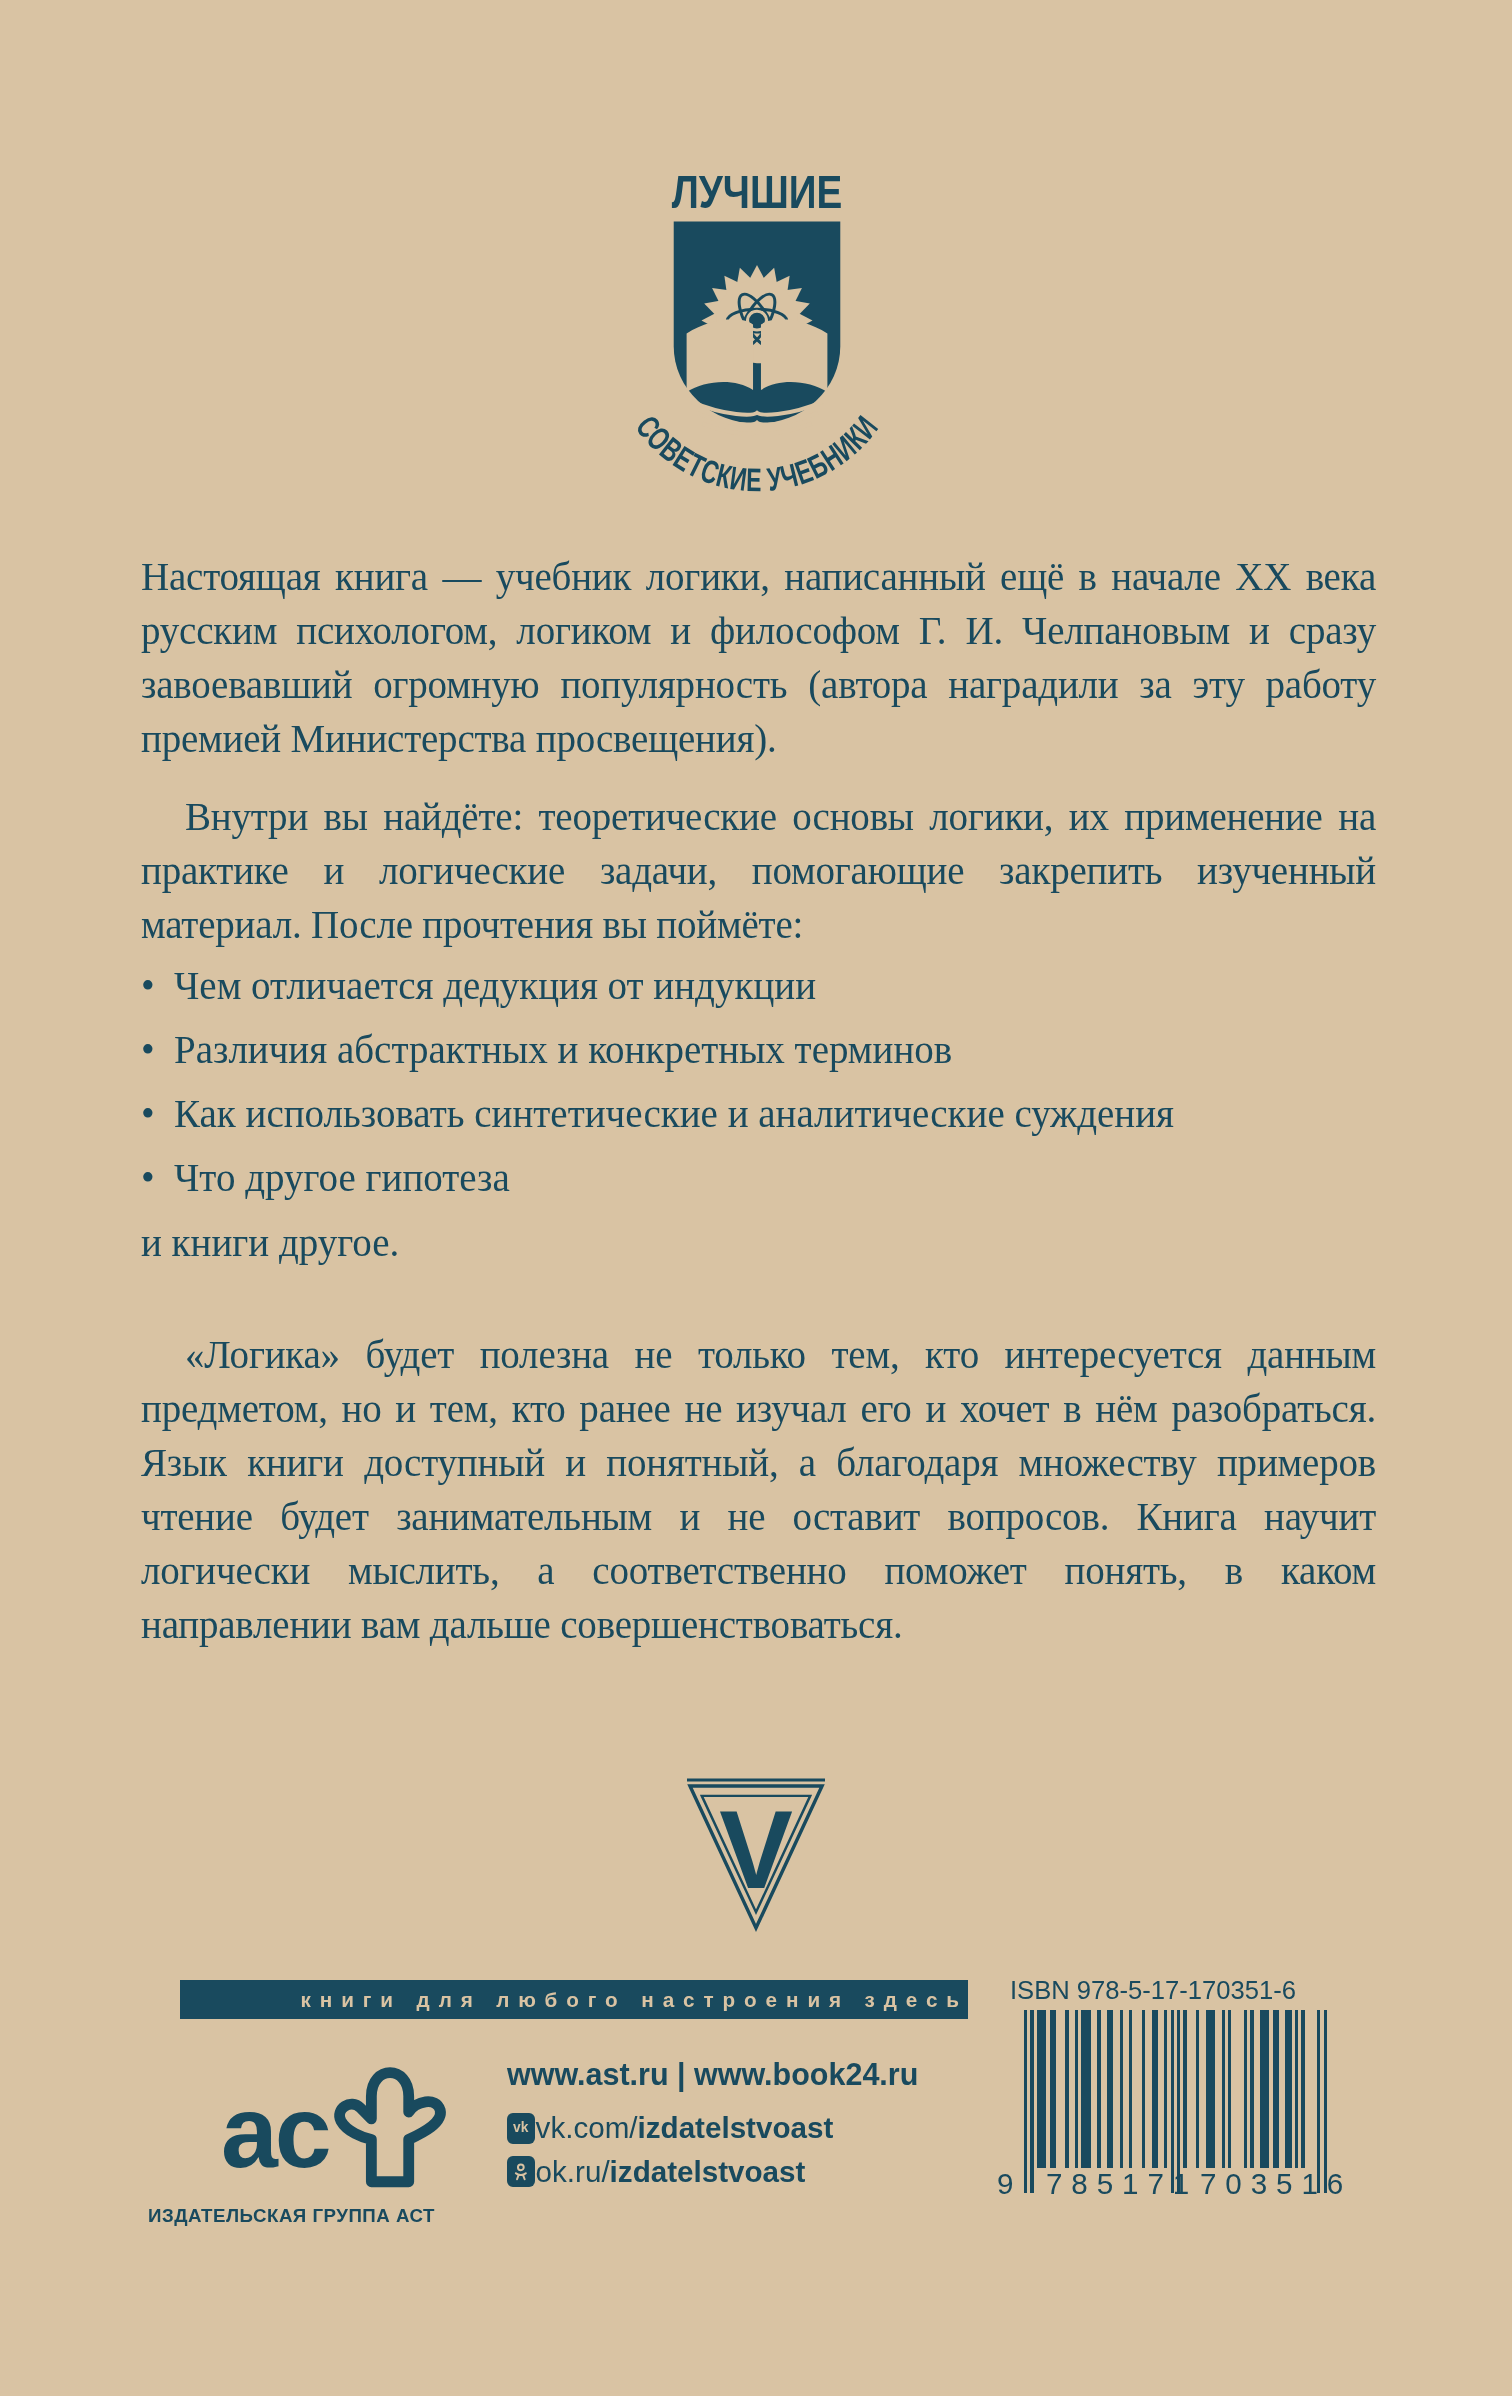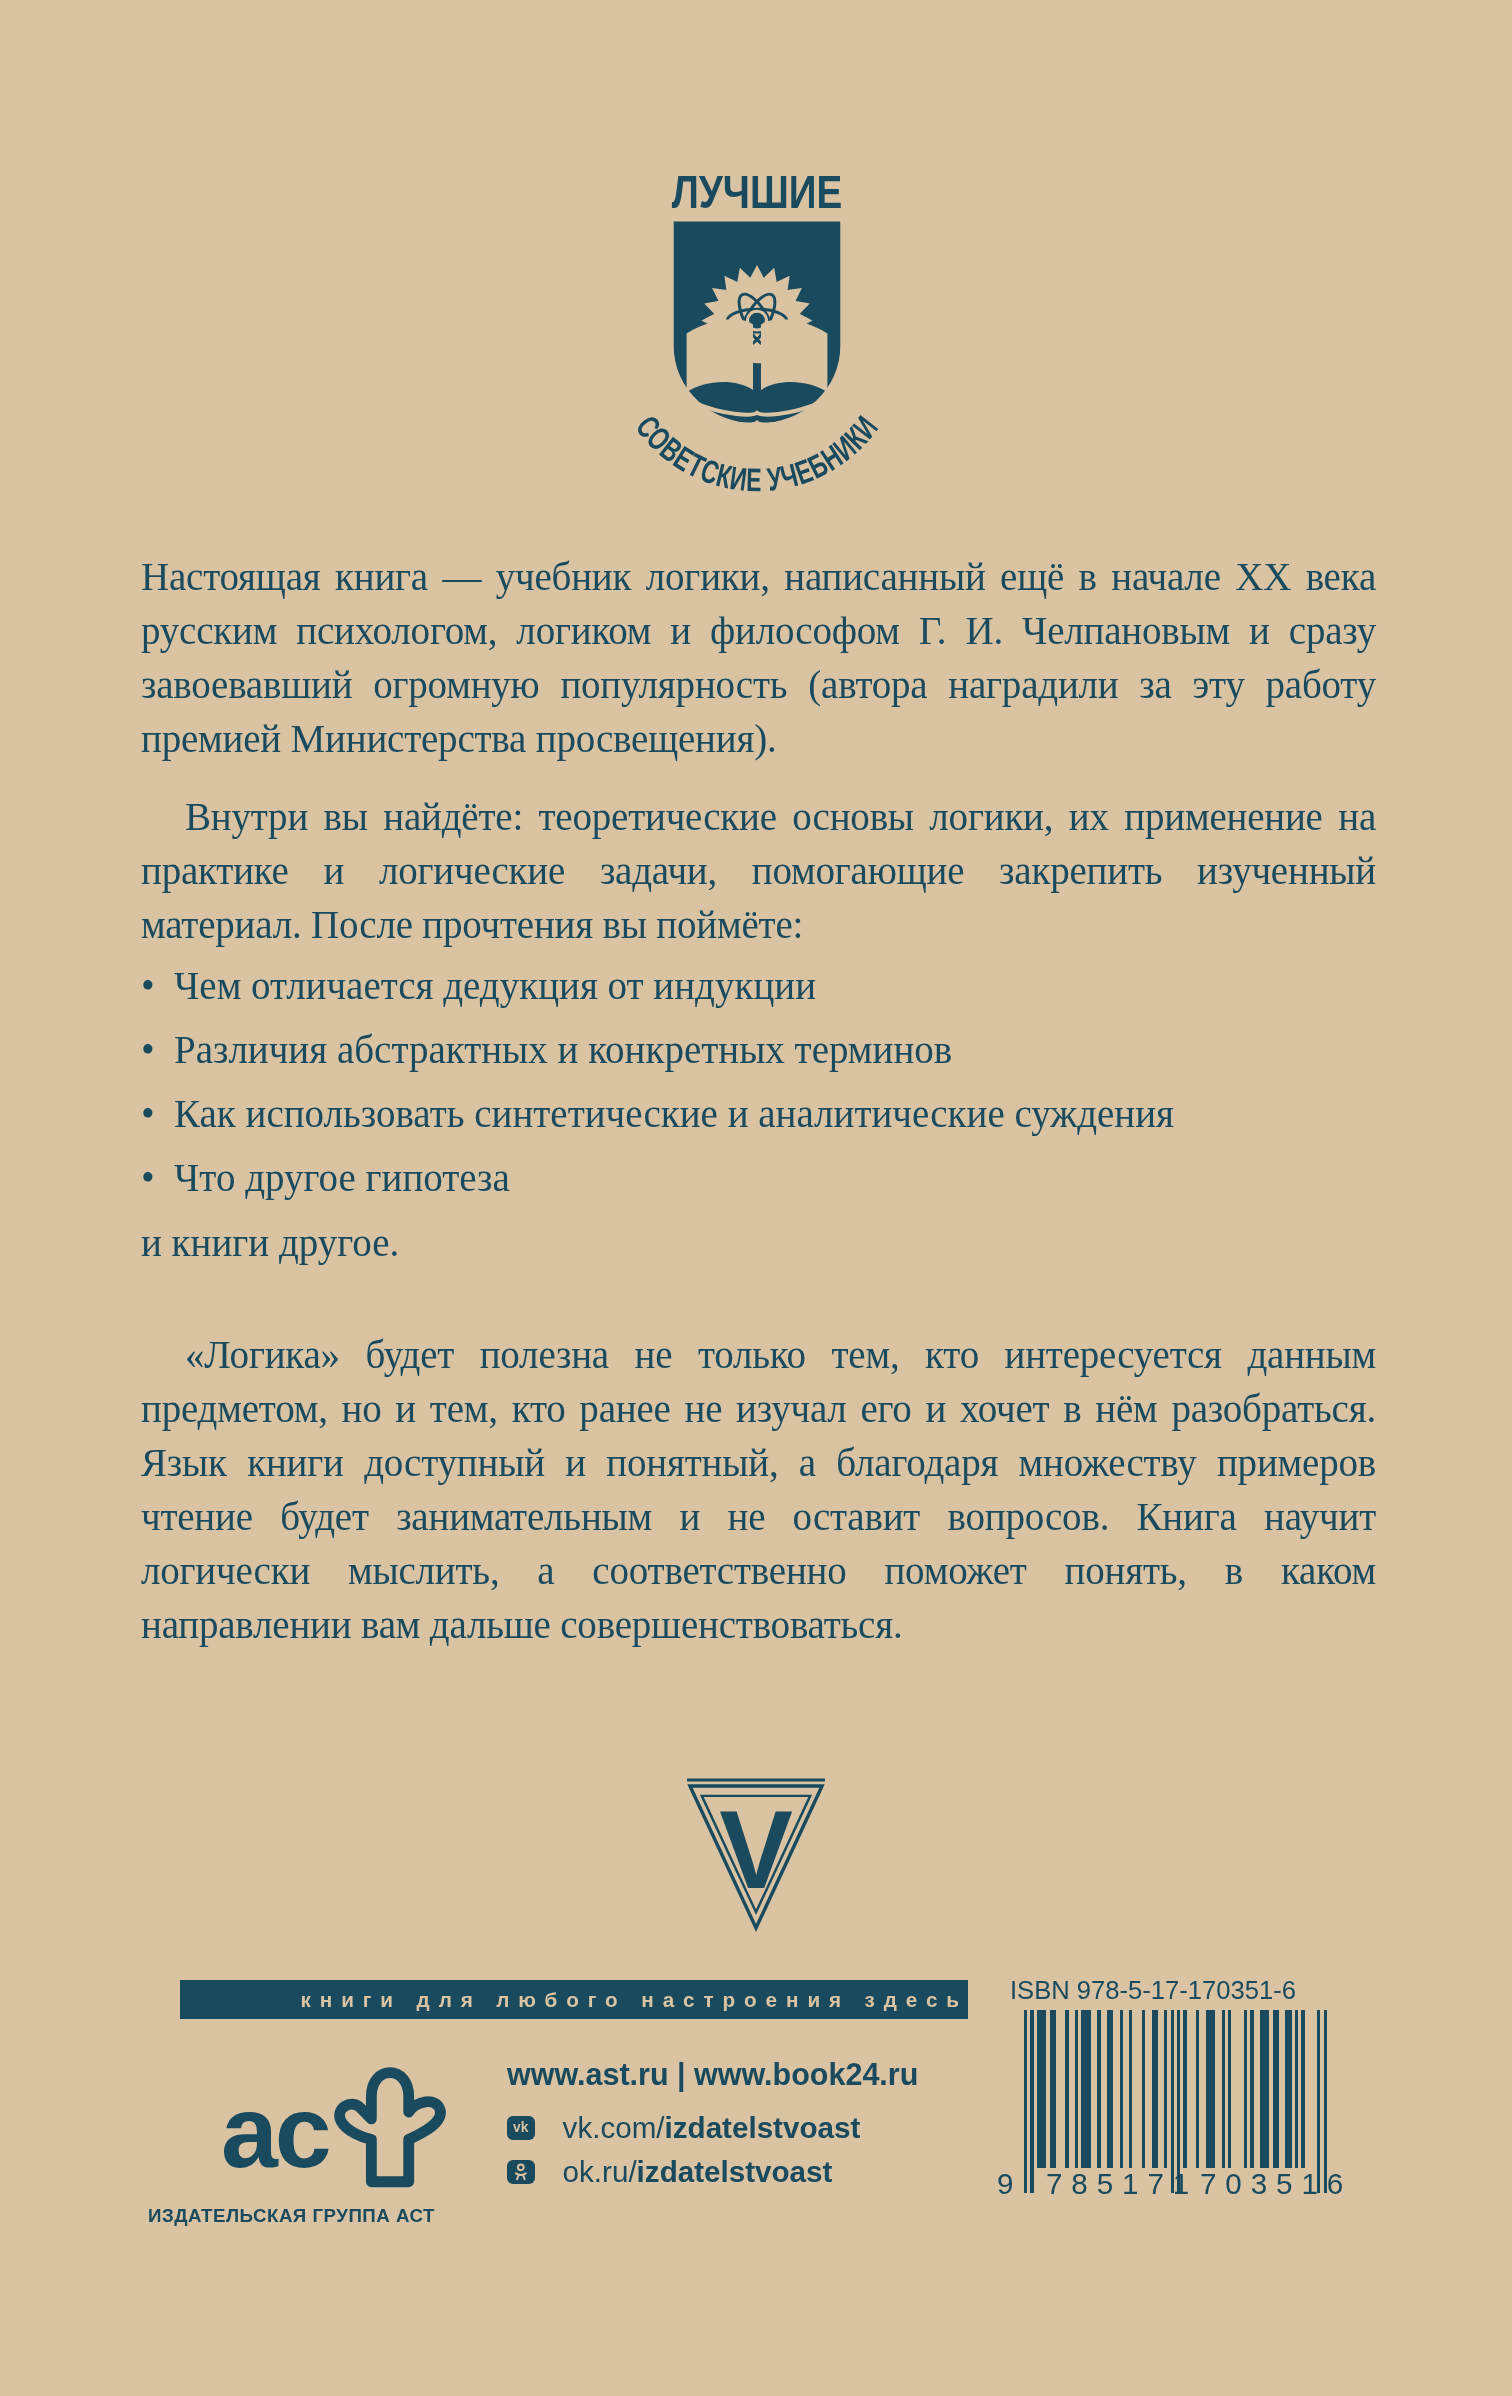--- a/index.html
+++ b/index.html
@@ -57,21 +57,21 @@
     color:var(--ink);
   }
   .links{
     position:absolute;left:507px;top:2057px;width:473px;
     font-family:"Liberation Sans","DejaVu Sans",sans-serif;
     color:var(--ink);
   }
   .sites-line{font-weight:bold;font-size:30.5px;margin-bottom:19.7px;}
   .social-line{display:flex;align-items:center;font-size:29.6px;height:33px;margin-bottom:10.8px;}
   .social-icon{
-    width:27.6px;height:24px;flex:none;margin-right:28px;
+    width:27.6px;height:31px;flex:none;margin-right:1px;
     background:var(--ink);border-radius:5.9px;
     display:flex;align-items:center;justify-content:center;
   }
   .vk-glyph{color:var(--bg);font-weight:bold;font-size:13.8px;line-height:1;
     font-family:"Liberation Sans","DejaVu Sans",sans-serif;}
   .acct{font-weight:bold;}
   .isbn{
     position:absolute;left:1010px;top:1976px;width:325px;
     font-family:"Liberation Sans","DejaVu Sans",sans-serif;
     font-size:25.6px;color:var(--ink);text-align:left;white-space:nowrap;

